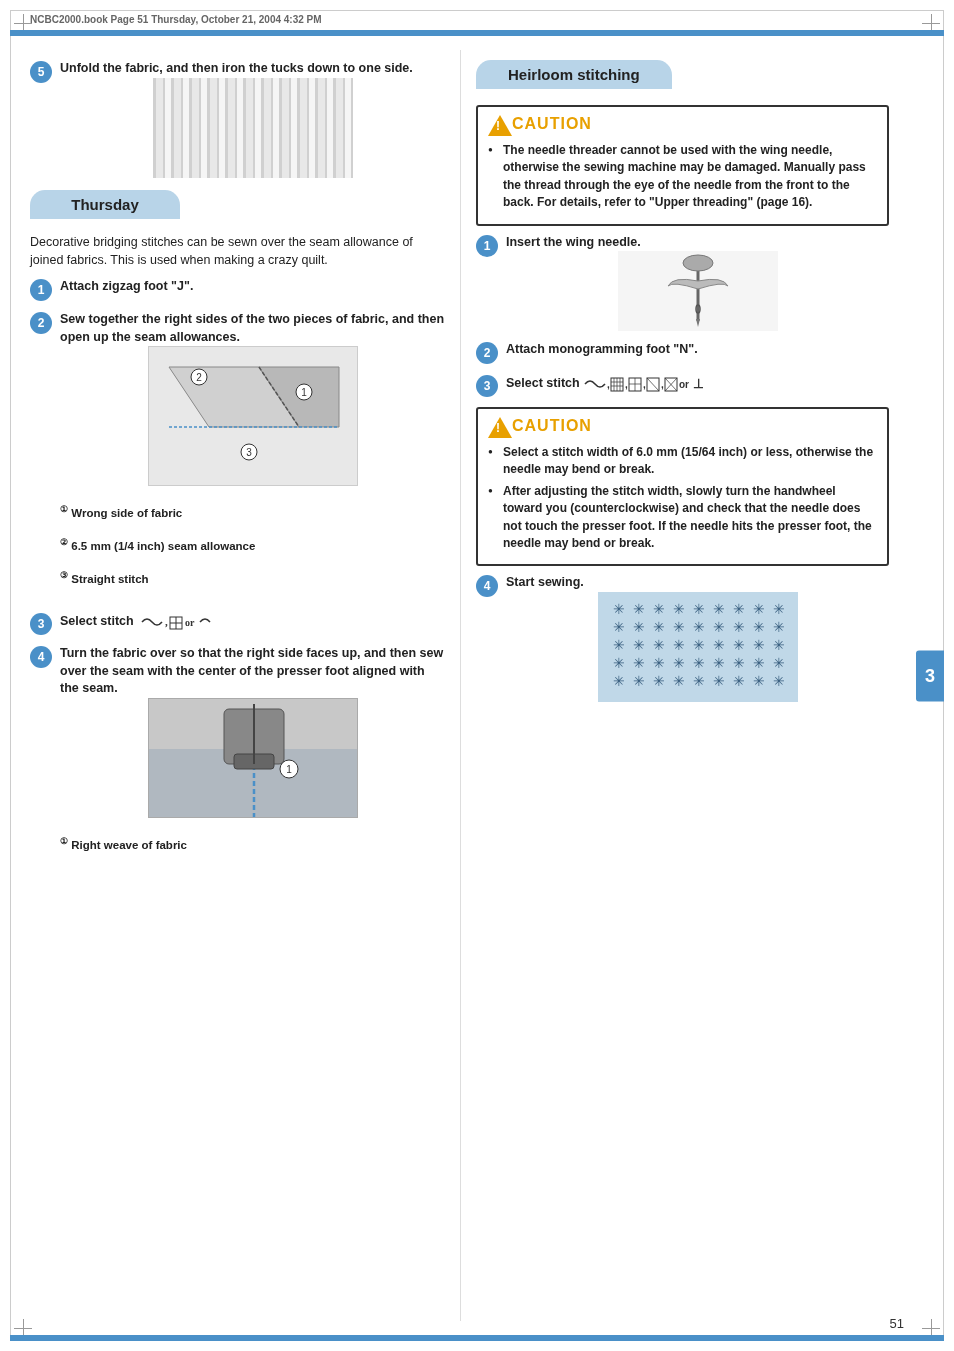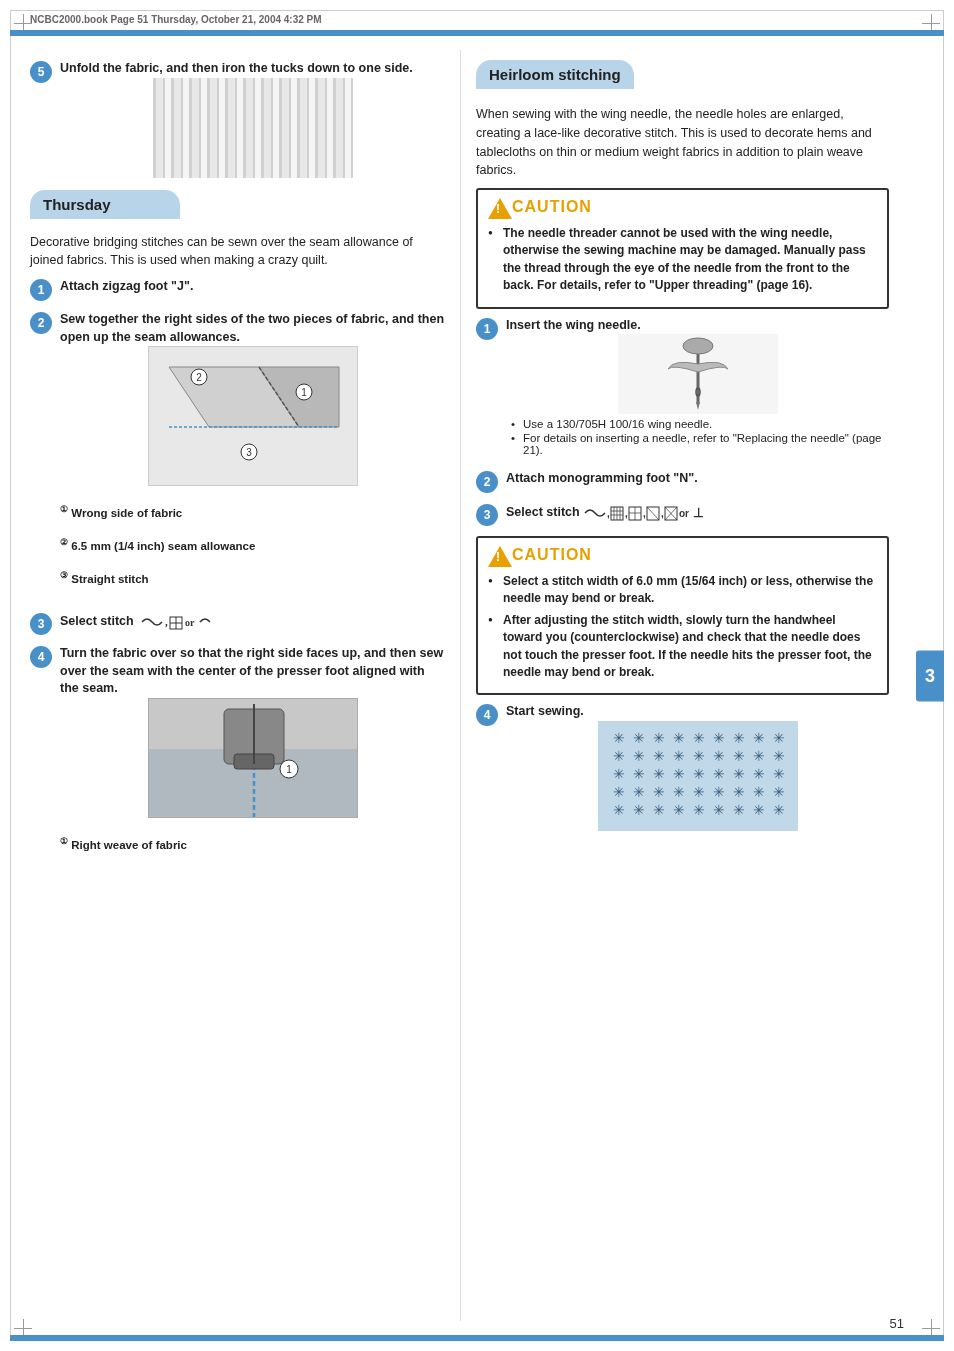--- a/index.html
+++ b/index.html
@@ -112,27 +112,28 @@
     .right-col {
       flex: 1;
       padding: 10px 15px;
       border-left: 1px solid #ddd;
     }
 
     
     .section-heading {
       background: #b8d4e8;
       border-radius: 15px 15px 0 0;
-      padding: 6px 13px;
+      padding: 6px 32px;
       font-size: 15px;
       font-weight: bold;
       color: #222;
       margin-bottom: 8px;
       display: inline-block;
       min-width: 150px;
+      text-align: center;
     }
 
     
     .step {
       display: flex;
       align-items: flex-start;
       margin-bottom: 10px;
       gap: 8px;
     }
     .step-num {
@@ -442,21 +443,20 @@
     </div>
 
   </div>
 
   <div class="right-col">
 
     <div style="margin-bottom: 8px;">
       <span class="section-heading">Heirloom stitching</span>
     </div>
 
-    <div class="body-text">When sewing with the wing needle, the needle holes are enlarged, creating a lace-like decorative stitch. This is used to decorate hems and tablecloths on thin or medium weight fabrics in addition to plain weave fabrics.</div>
 
     <div class="caution-box">
       <div class="caution-header">
         <div class="caution-triangle"></div>
         <span class="caution-title">CAUTION</span>
       </div>
       <div class="caution-body">
         <ul>
           <li><strong>The needle threader cannot be used with the wing needle, otherwise the sewing machine may be damaged. Manually pass the thread through the eye of the needle from the front to the back. For details, refer to "Upper threading" (page 16).</strong></li>
         </ul>
@@ -480,24 +480,20 @@
               <path d="M80,30 Q55,25 50,35 Q55,30 80,38" fill="#bbb" stroke="#888" stroke-width="1"></path>
               <path d="M80,30 Q105,25 110,35 Q105,30 80,38" fill="#bbb" stroke="#888" stroke-width="1"></path>
 
               <polygon points="78,68 82,68 80,76" fill="#777"></polygon>
 
               <ellipse cx="80" cy="58" rx="2" ry="4" fill="none" stroke="#555" stroke-width="1.5"></ellipse>
             </svg>
           </div>
         </div>
 
-        <ul class="annotation-list">
-          <li>Use a 130/705H 100/16 wing needle.</li>
-          <li>For details on inserting a needle, refer to "Replacing the needle" (page 21).</li>
-        </ul>
       </div>
     </div>
 
     <div class="step">
       <div class="step-num">2</div>
       <div class="step-content">
         <div class="step-text">
           <strong>Attach monogramming foot "N".</strong>
         </div>
       </div>

